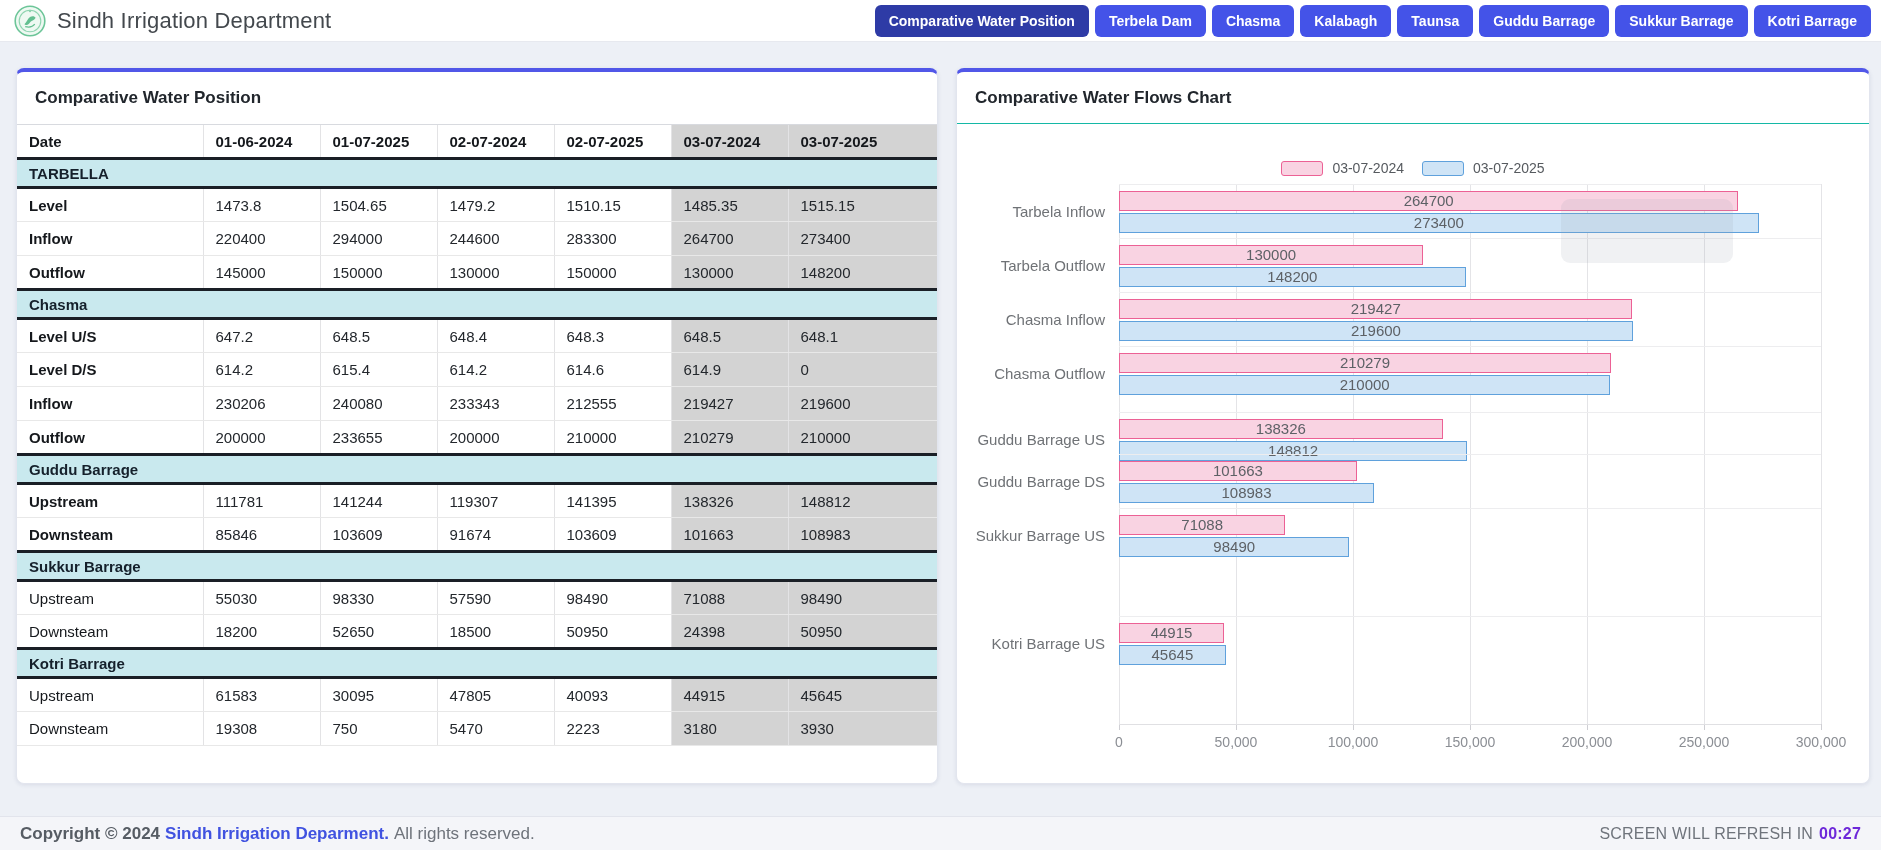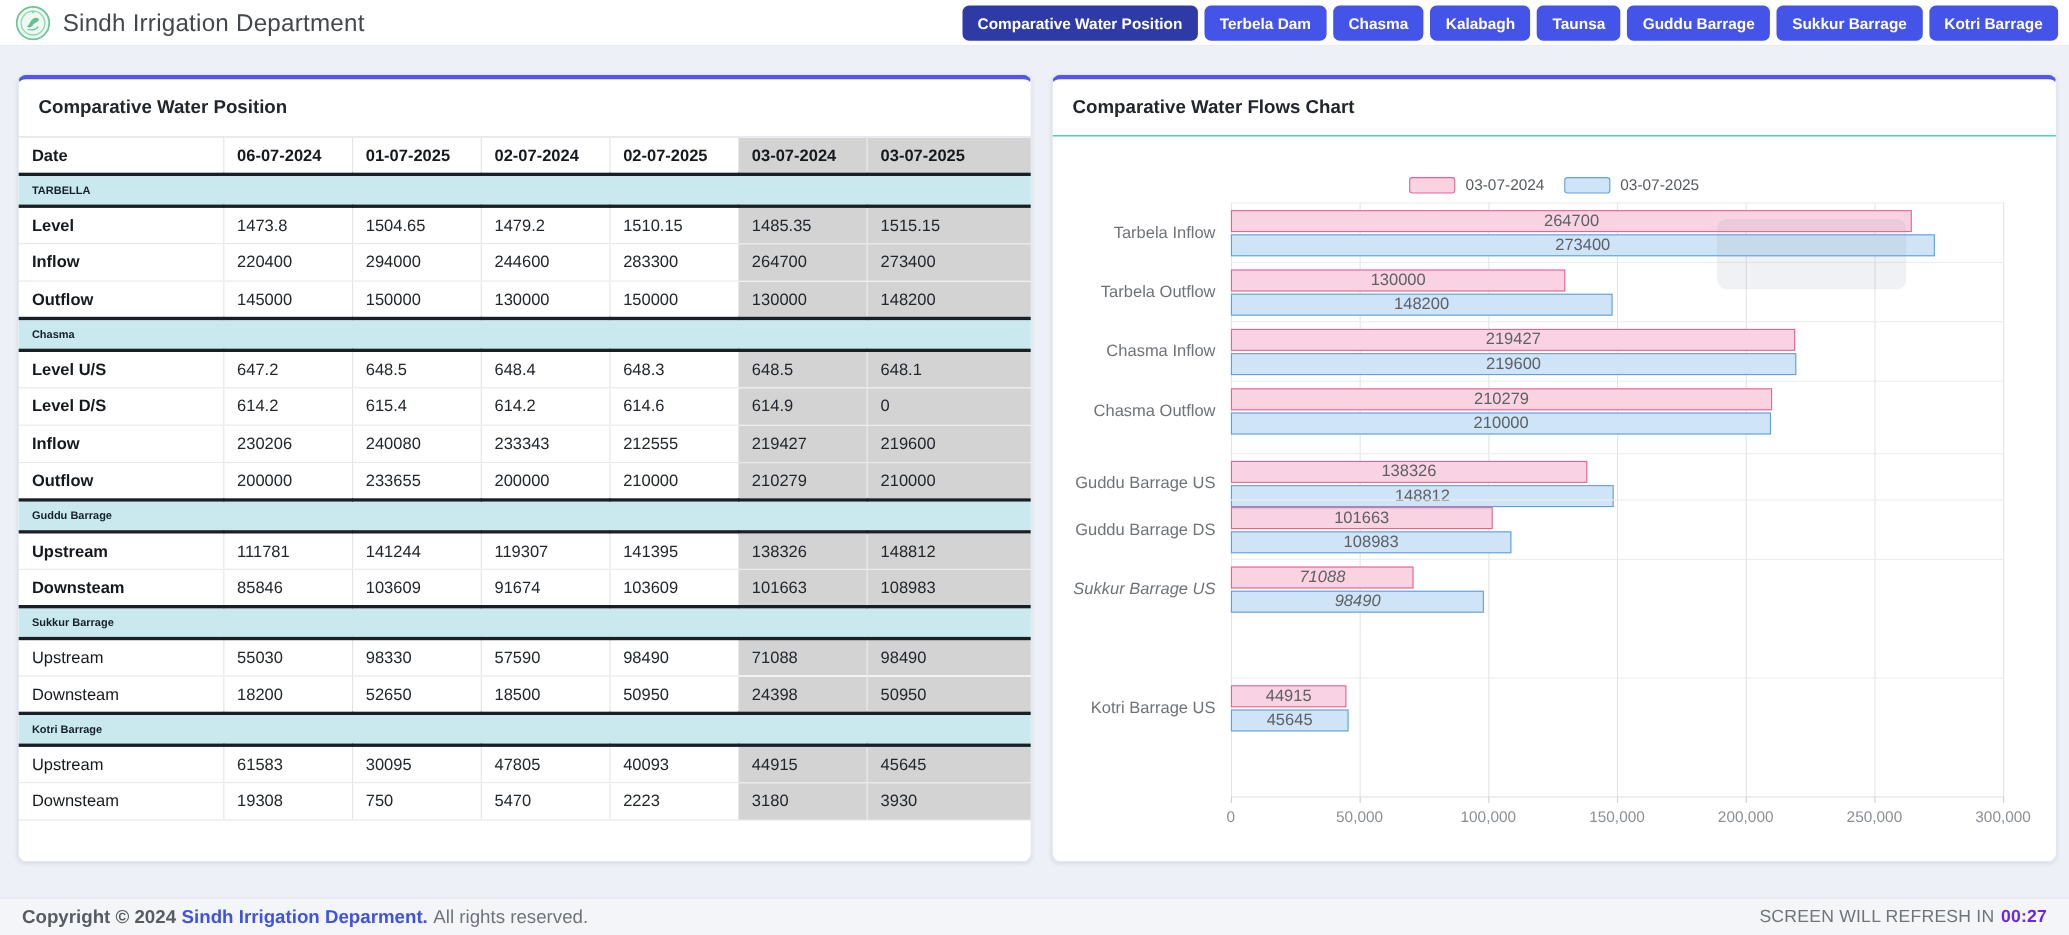--- a/index.html
+++ b/index.html
@@ -35,21 +35,21 @@
   
   table.water { border-collapse:collapse; width:100%; table-layout:fixed; font-size:15px; color:#23272c; }
   table.water thead th {
     border-top:1px solid #d8dadf; font-weight:700; text-align:left; color:#15181c;
     height:34px; padding:0 4px 0 12px;
   }
   table.water td, table.water th { overflow:hidden; }
   table.water th + th, table.water tbody tr.data td + td { border-left:1px solid #e3e3e5; }
   tr.section td {
     border-top:3px solid #1a1f26; border-bottom:3px solid #1a1f26;
-    font-weight:700; color:#15202b; height:29px; padding:0 0 0 12px; font-size:10px;
+    font-weight:700; color:#15202b; height:29px; padding:0 0 0 12px; font-size:15px;
   }
   tr.data td { height:34px; padding:0 4px 0 12px; border-bottom:1px solid #e8e8e8; }
   tr.data td.rowlabel { color:#15181c; }
   tr.data.boldrow td.rowlabel { font-weight:700; }
   
   .legend { display:flex; justify-content:center; align-items:center; height:20px; margin-top:34px; font-size:14px; color:#565a5f; }
   .legend-item { display:flex; align-items:center; margin:0 9px; cursor:pointer; }
   .swatch { width:42px; height:15px; border-radius:3px; border:1.5px solid; margin-right:9px; }
   .plot { position:relative; margin-left:162px; margin-top:6px; width:702px; height:540px; }
   .gridline { position:absolute; top:0; bottom:0; width:1px; background:#e4e4e7; }
@@ -112,21 +112,21 @@
         <col style="width:117px">
         <col style="width:117px">
       <col style="width:117px">
         <col style="width:117px">
         <col style="width:117px">
         <col>
     </colgroup>
     <thead>
         <tr id="table-head-row">
           <th>Date</th>
-          <th>06-07-2024</th>
+          <th>01-06-2024</th>
           <th>01-07-2025</th>
           <th>02-07-2024</th>
           <th>02-07-2025</th>
           <th style="background: rgb(211, 211, 211);">03-07-2024</th>
           <th style="background: rgb(211, 211, 211);">03-07-2025</th>
         </tr>
       </thead>
     <tbody id="table-body">
         <tr class="section">
           <td colspan="7" style="background: rgb(201, 233, 238);">TARBELLA</td>
@@ -333,21 +333,21 @@
         <div class="bar" style="top: 28px; width: 348.22px; background: rgb(207, 228, 246); border-color: rgb(95, 161, 220);"></div>
         <div class="blabel" style="top: 28px; left: 0px; width: 348.22px;">148812</div>
       </div>
       <div class="group" style="top: 270px;">
         <div class="cat">Guddu Barrage DS</div>
         <div class="bar" style="top: 6px; width: 237.891px; background: rgb(249, 211, 226); border-color: rgb(236, 97, 149);"></div>
         <div class="blabel" style="top: 6px; left: 0px; width: 237.891px;">101663</div>
         <div class="bar" style="top: 28px; width: 255.02px; background: rgb(207, 228, 246); border-color: rgb(95, 161, 220);"></div>
         <div class="blabel" style="top: 28px; left: 0px; width: 255.02px;">108983</div>
       </div>
-      <div class="group" style="top: 324px; font-style: italic;">
+      <div class="group" style="top: 324px;">
         <div class="cat">Sukkur Barrage US</div>
         <div class="bar" style="top: 6px; width: 166.346px; background: rgb(249, 211, 226); border-color: rgb(236, 97, 149);"></div>
         <div class="blabel" style="top: 6px; left: 0px; width: 166.346px;">71088</div>
         <div class="bar" style="top: 28px; width: 230.467px; background: rgb(207, 228, 246); border-color: rgb(95, 161, 220);"></div>
         <div class="blabel" style="top: 28px; left: 0px; width: 230.467px;">98490</div>
       </div>
       <div class="group" style="top: 432px; padding-left: 34px;">
         <div class="cat">Kotri Barrage US</div>
         <div class="bar" style="top: 6px; width: 105.101px; background: rgb(249, 211, 226); border-color: rgb(236, 97, 149);"></div>
         <div class="blabel" style="top: 6px; left: 0px; width: 105.101px;">44915</div>

